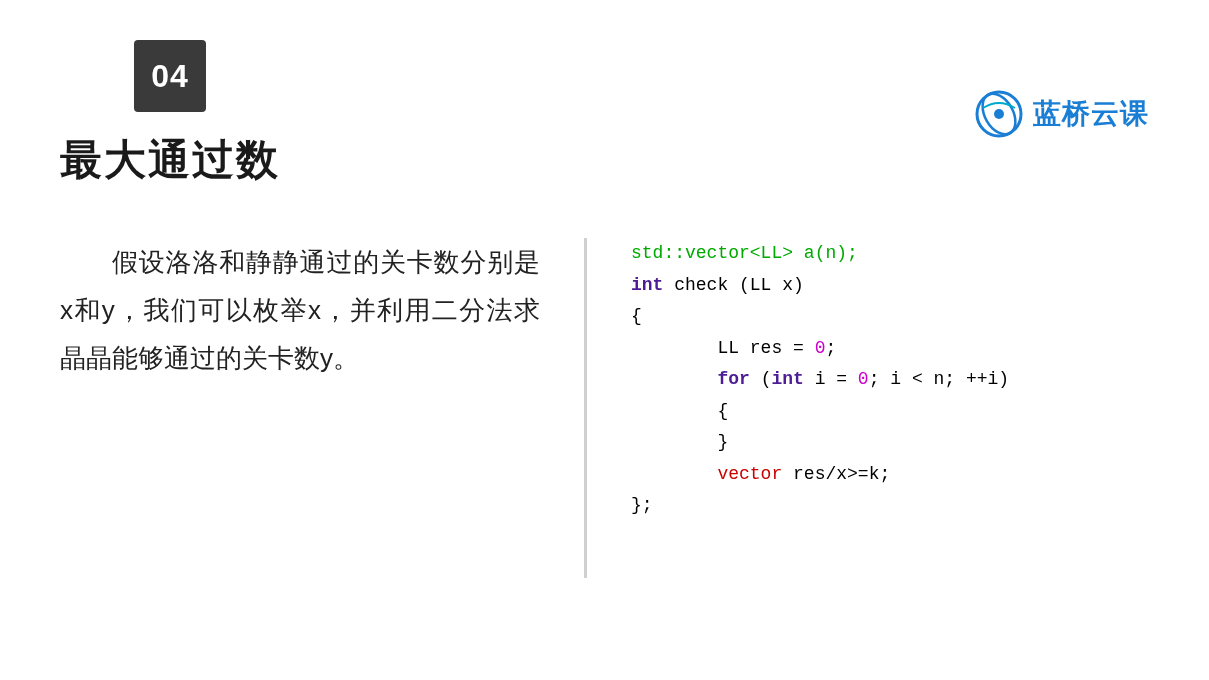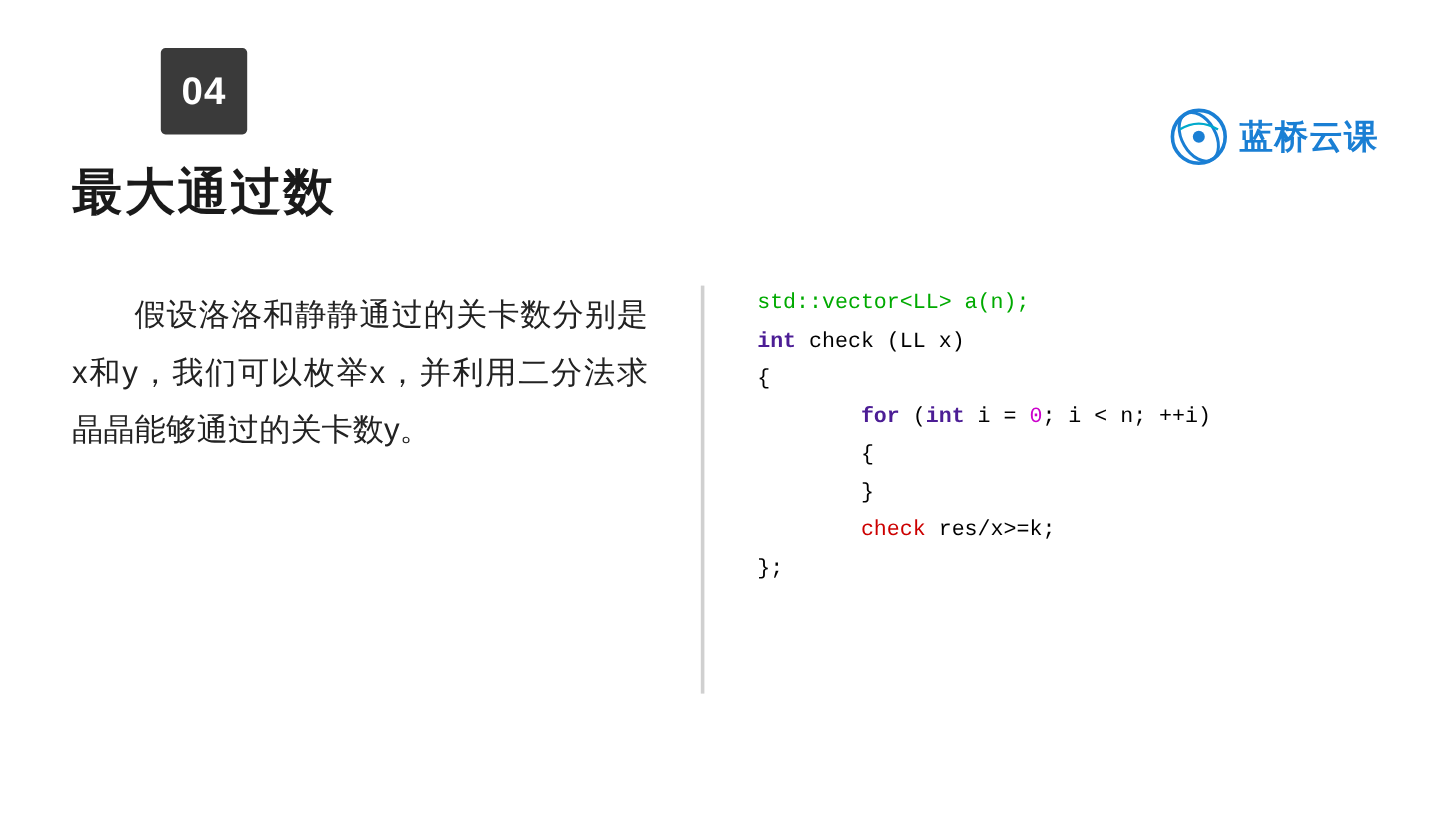--- a/index.html
+++ b/index.html
@@ -153,28 +153,29 @@
     <div class="divider"></div>
 
     <div class="code-area">
 
       <span class="code-line"><span class="c-green">std::vector&lt;LL&gt; a(n);</span></span>
 
       <span class="code-line"><span class="c-blue">int</span><span class="c-black"> check (LL x)</span></span>
 
       <span class="code-line"><span class="c-black">{</span></span>
 
+      <span class="code-line"><span class="c-black">        LL res = </span><span class="c-purple">0</span><span class="c-black">;</span></span>
 
       <span class="code-line"><span class="c-blue">        for</span><span class="c-black"> (</span><span class="c-blue">int</span><span class="c-black"> i = </span><span class="c-purple">0</span><span class="c-black">; i &lt; n; ++i)</span></span>
 
       <span class="code-line"><span class="c-black">        {</span></span>
 
 
       <span class="code-line"><span class="c-black">        }</span></span>
 
-      <span class="code-line"><span class="c-red">        check</span><span class="c-black"> res/x&gt;=k;</span></span>
+      <span class="code-line"><span class="c-red">        vector</span><span class="c-black"> res/x&gt;=k;</span></span>
 
       <span class="code-line"><span class="c-black">};</span></span>
     </div>
 
   </div>
 
 </div>
 
 </body></html>

